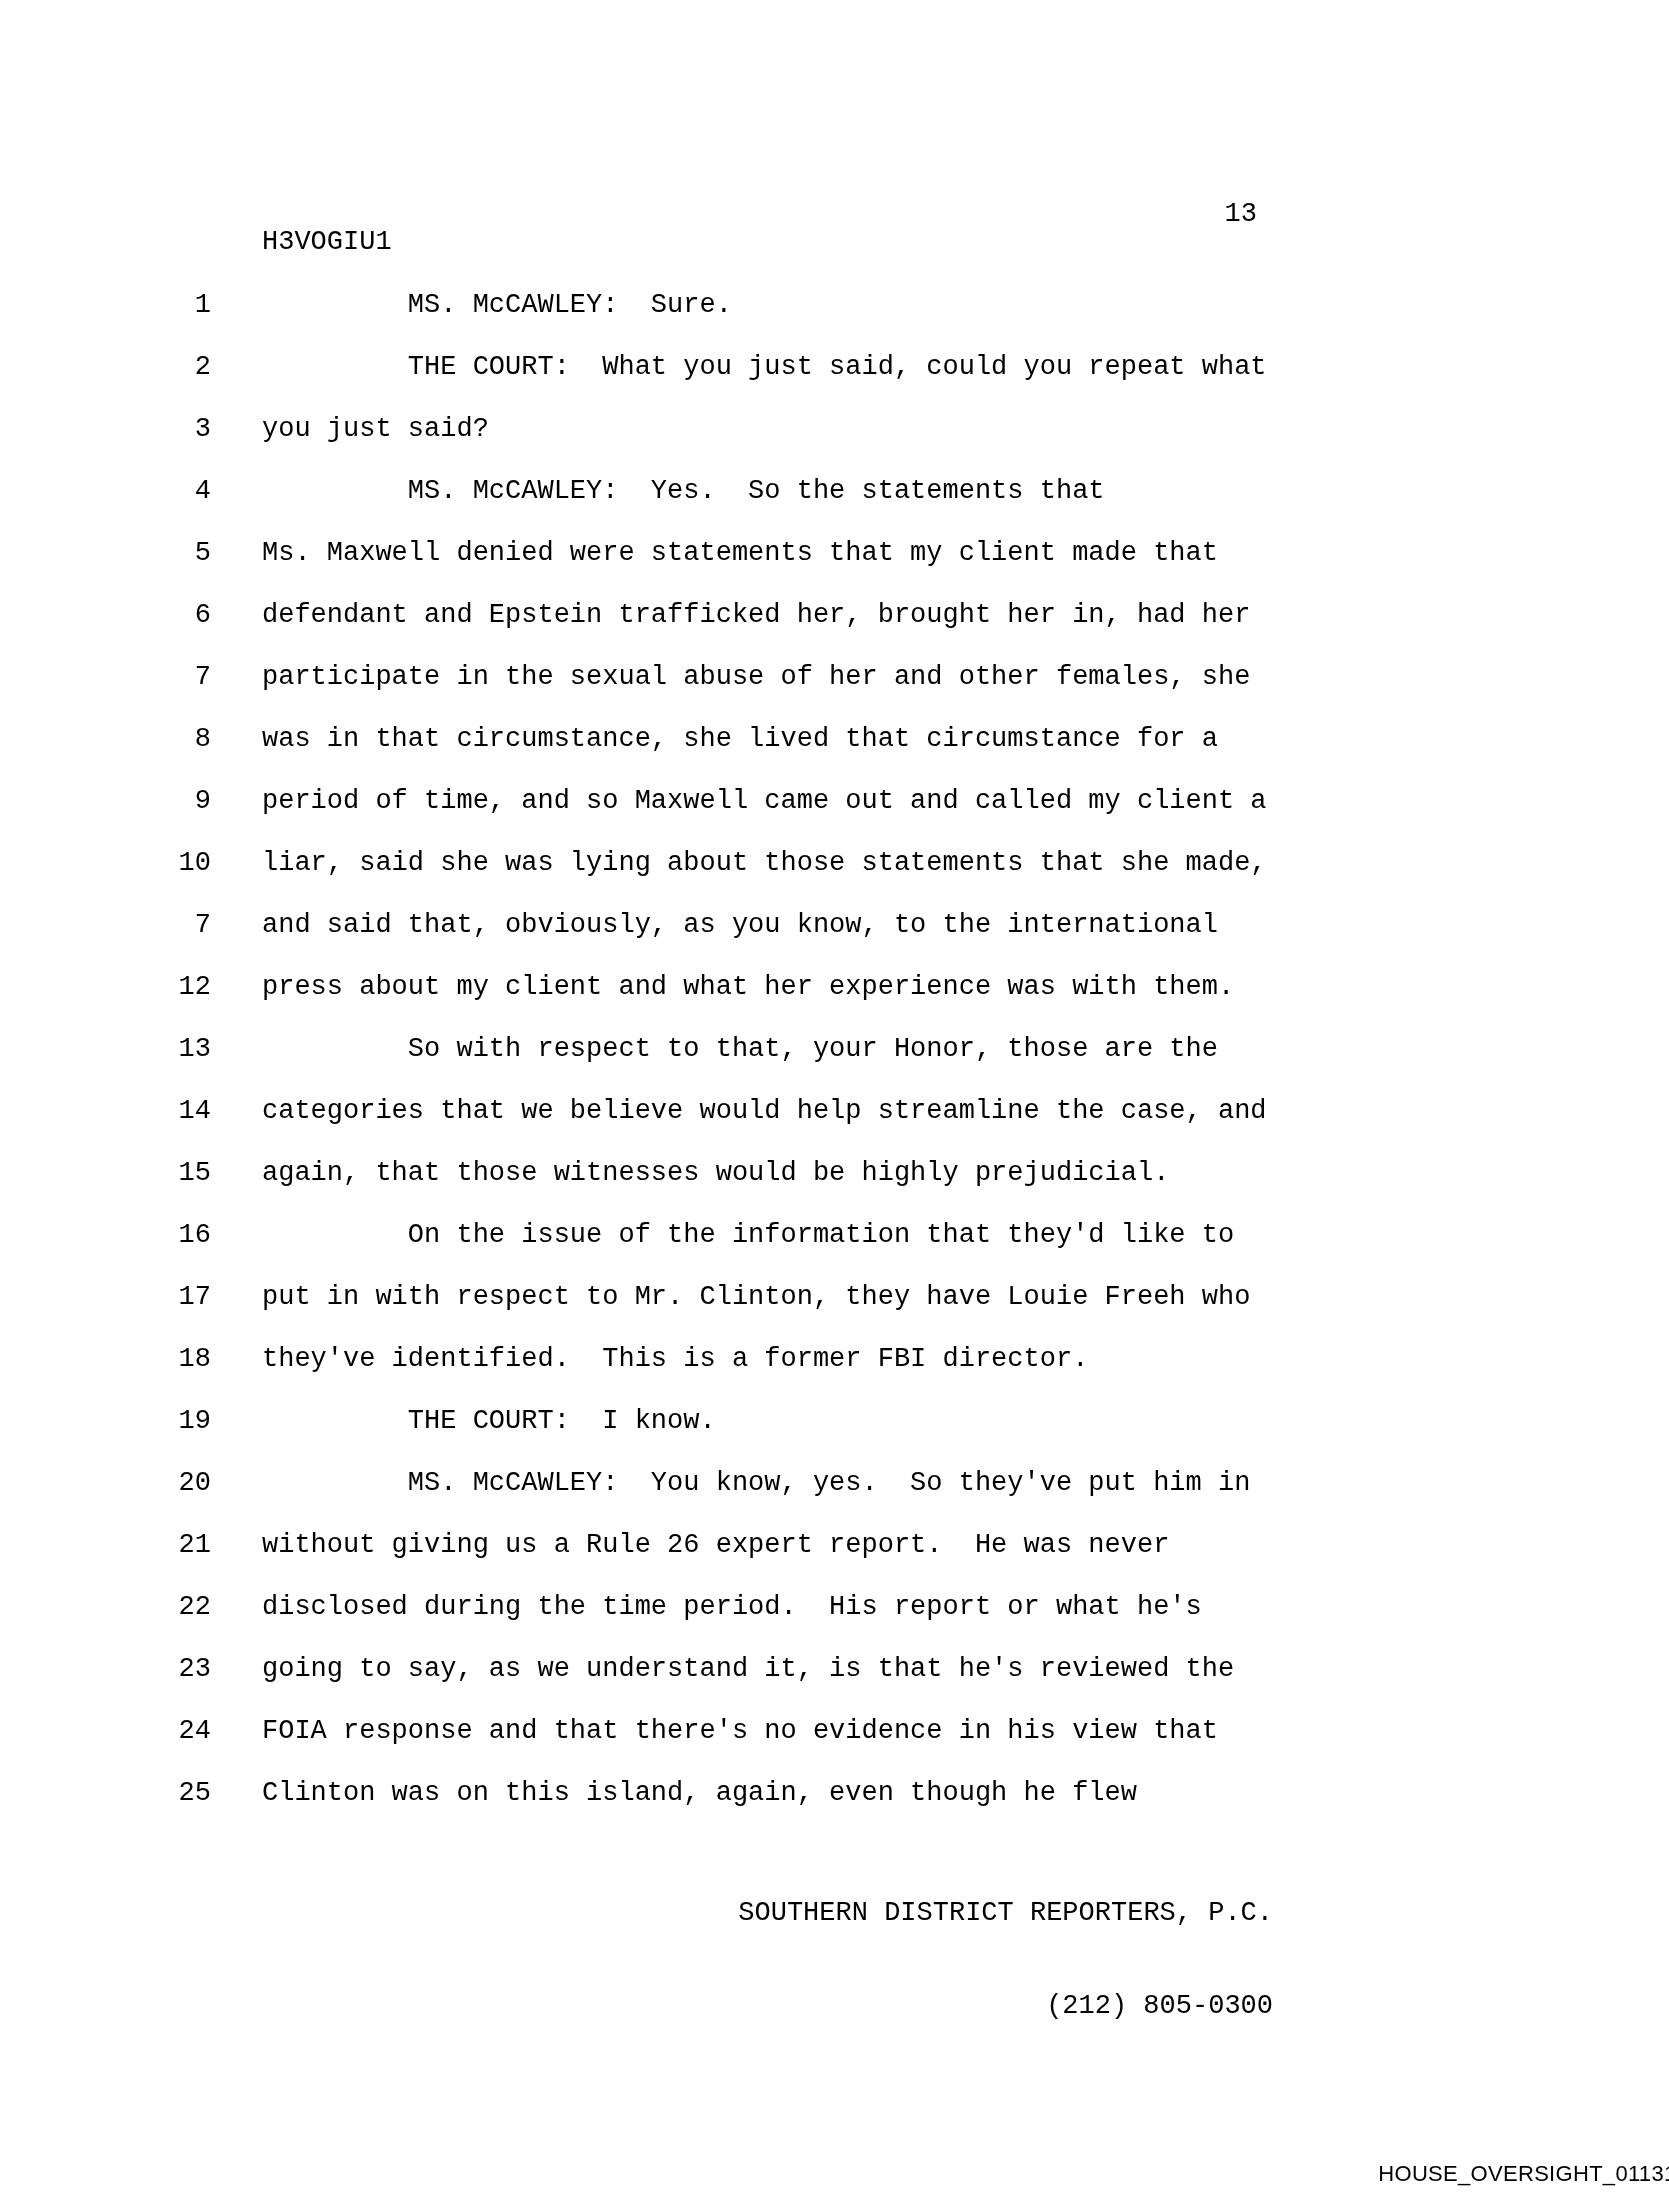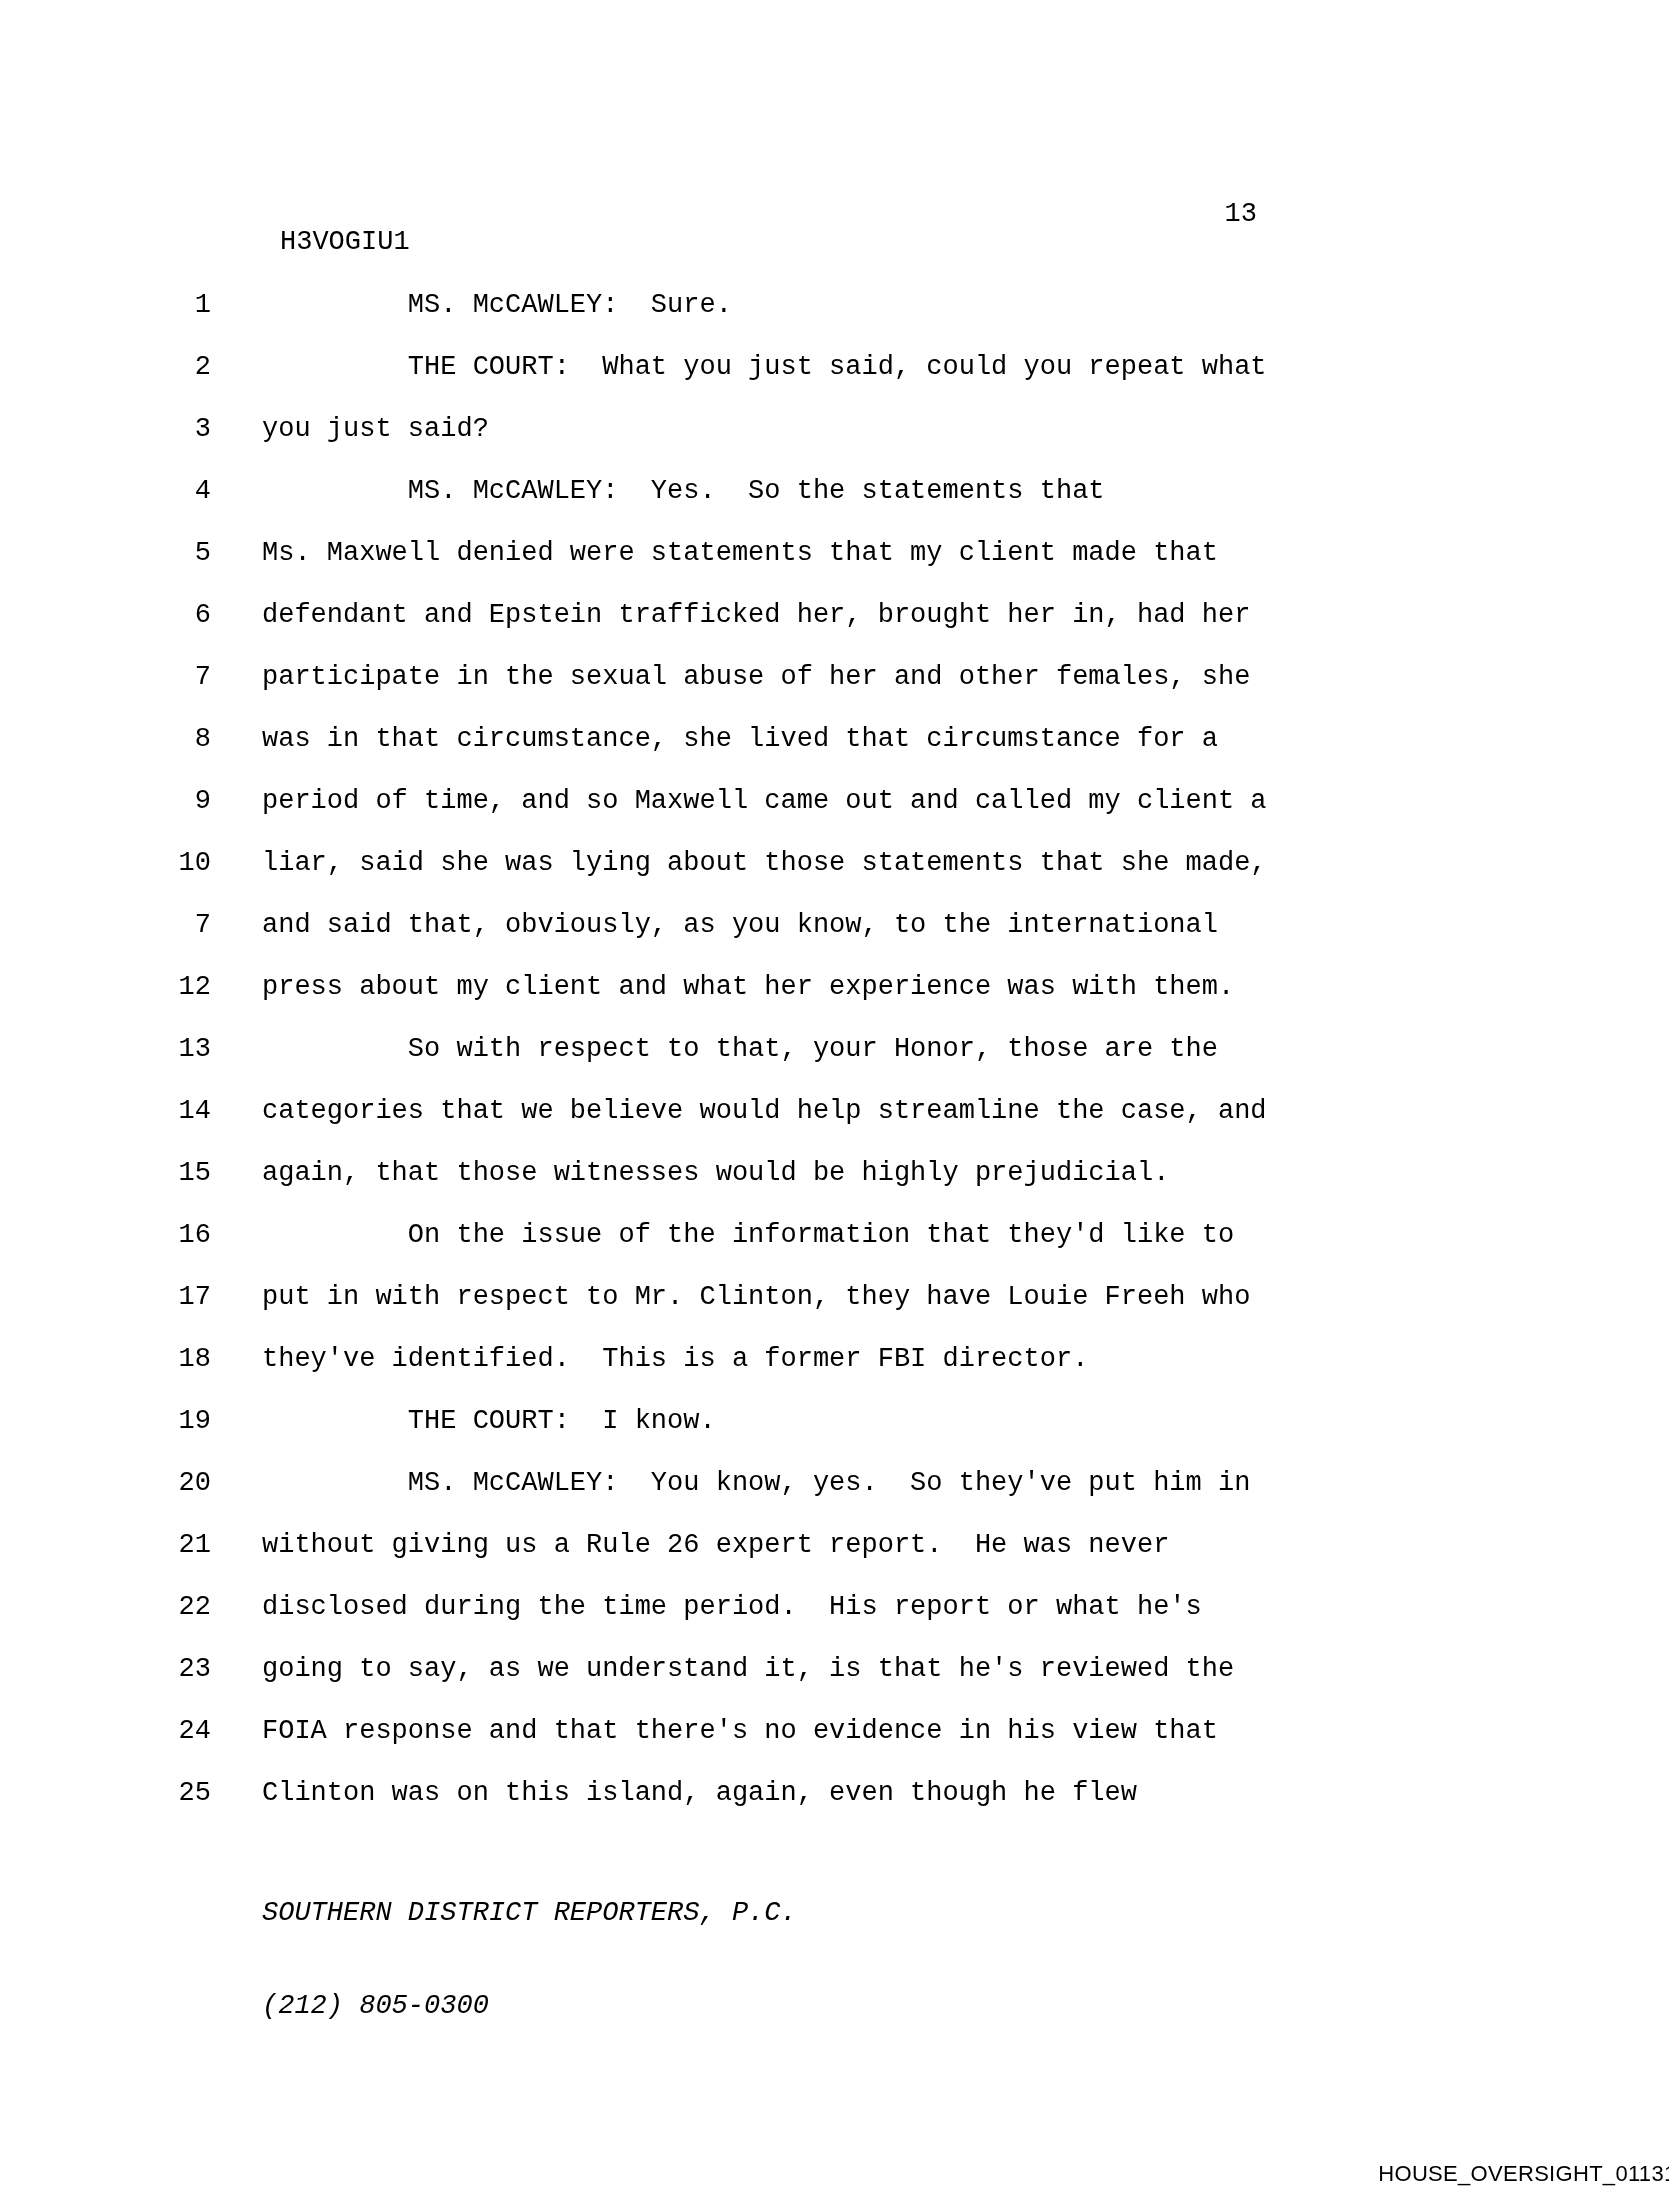--- a/index.html
+++ b/index.html
@@ -27,21 +27,21 @@
     top: 201px;
     left: 1093px;
     width: 164px;
     text-align: right;
     line-height: 1;
     white-space: pre;
   }
   .header-id {
     position: absolute;
     top: 229px;
-    left: 280px;
+    left: 262px;
     line-height: 1;
     white-space: pre;
   }
   .lines {
     position: absolute;
     top: 274px; 
     left: 0;
     width: 1669px;
   }
   .tline {
@@ -61,24 +61,23 @@
   .tline .text {
     display: inline-block;
     margin-left: 51px;
     white-space: pre;
   }
   .footer {
     position: absolute;
     top: 1836px;
     left: 262px;
     width: 1011px;
-    text-align: left;
+    text-align: right;
     line-height: 31px;
     white-space: pre;
-    font-style: italic;
   }
   .watermark {
     position: absolute;
     top: 2163px;
     right: 24px;
     font-family: "Liberation Sans", sans-serif;
     font-size: 22px;
     letter-spacing: 0.3px;
     line-height: 1;
     color: #000000;

